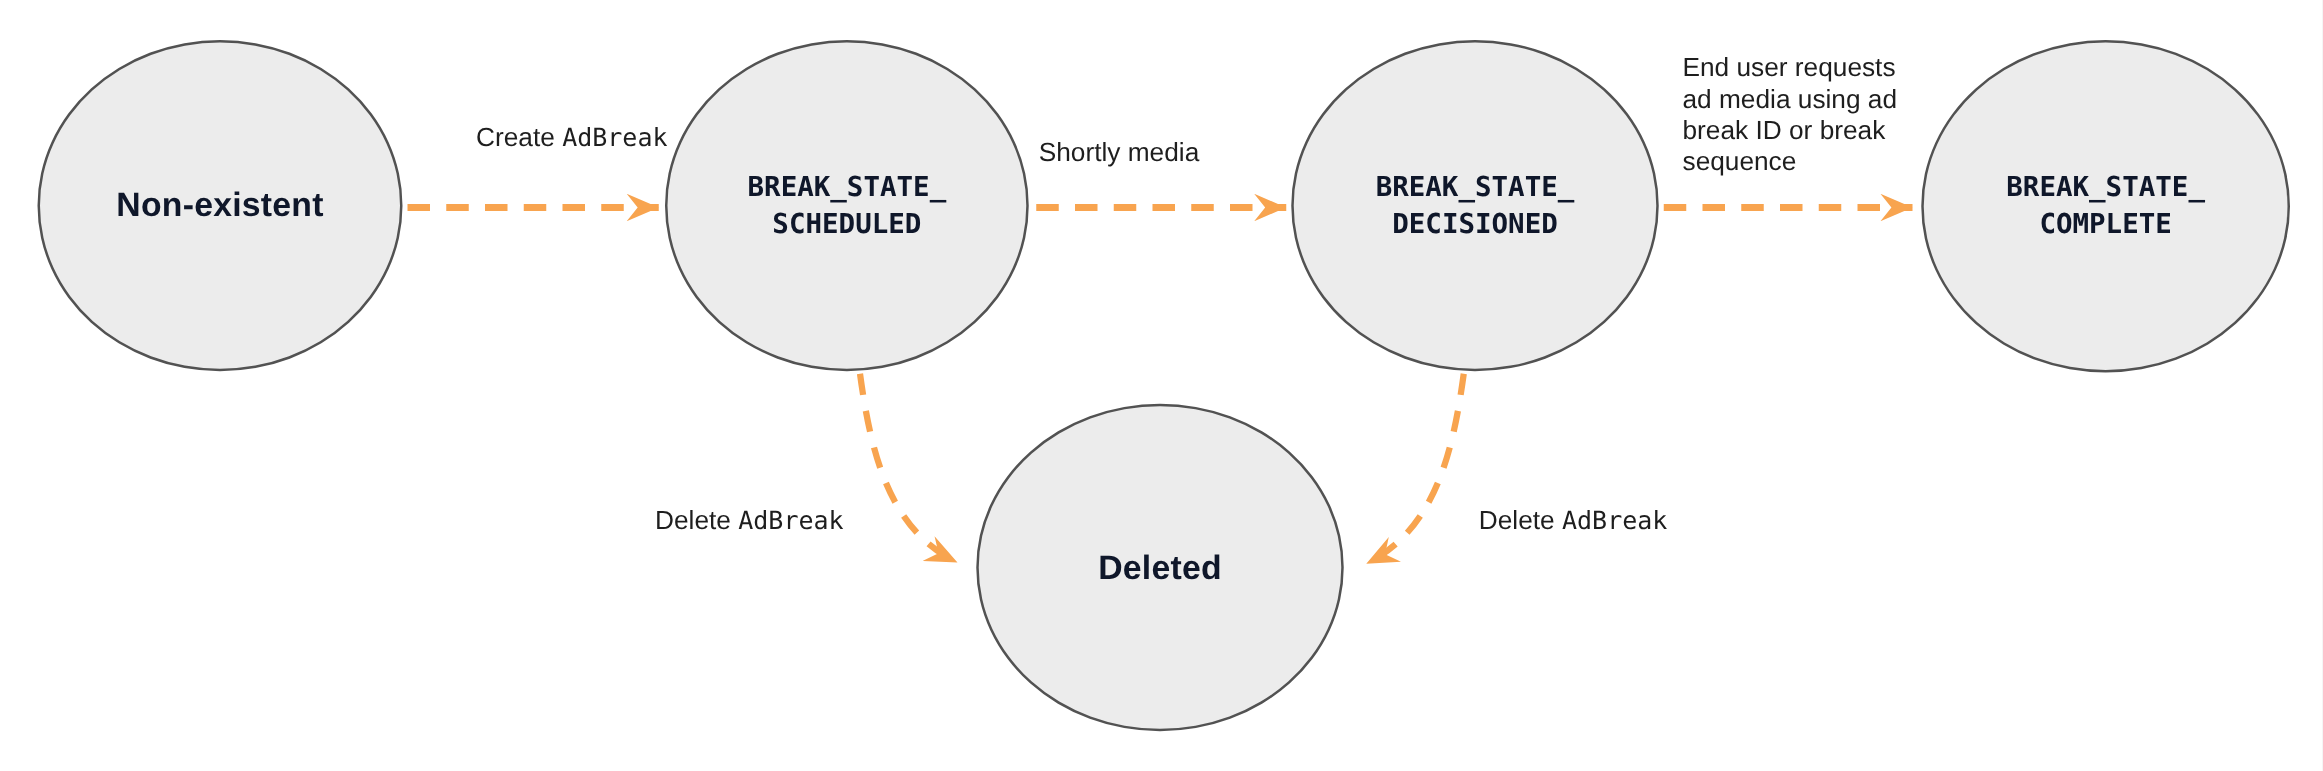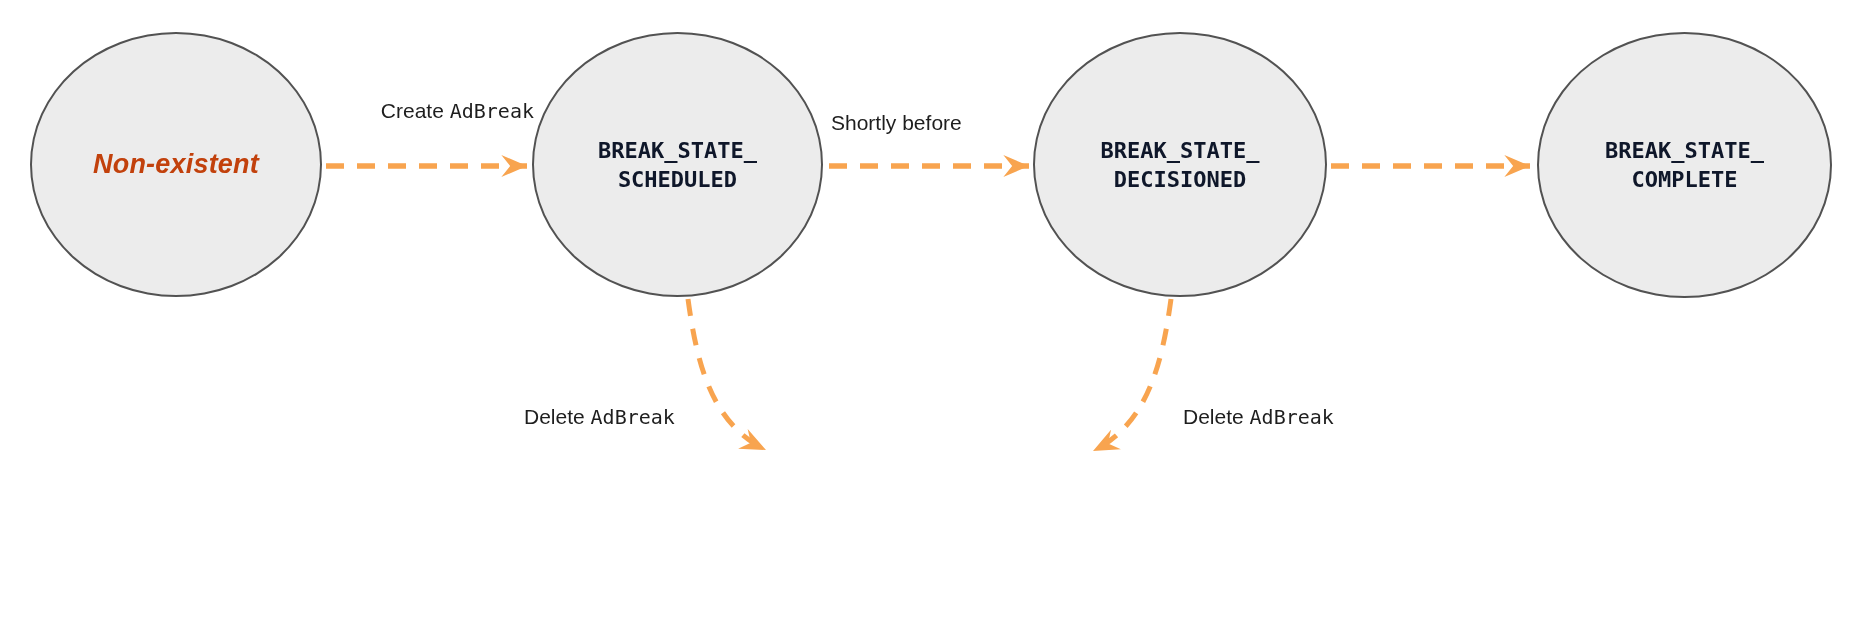--- a/index.html
+++ b/index.html
@@ -27,23 +27,22 @@
     display: flex;
     align-items: center;
     justify-content: center;
     text-align: center;
   }
   .node-label-plain {
     font-family: "Liberation Sans", sans-serif;
     font-weight: 700;
     font-size: 27px;
     letter-spacing: 0.2px;
-    color: #c2410c;
+    color: #0f172a;
     white-space: pre-line;
-    font-style: italic;
   }
   .node-label-code {
     font-family: "DejaVu Sans Mono", monospace;
     font-weight: 700;
     font-size: 22px;
     line-height: 29px;
     color: #0f172a;
     white-space: pre-line;
   }
   .edge-label {
@@ -95,29 +94,36 @@
   <div class="node" style="left:1033px; top:32px; width:294px; height:265px;">
     <span class="node-label-code">BREAK_STATE_
 DECISIONED</span>
   </div>
 
   <div class="node" style="left:1537px; top:32px; width:295px; height:266px;">
     <span class="node-label-code">BREAK_STATE_
 COMPLETE</span>
   </div>
 
+  <div class="node" style="left:781px; top:323px; width:294px; height:262px;">
+    <span class="node-label-plain">Deleted</span>
+  </div>
 
   <div class="edge-label lbl-create">
     <span class="lbl-prefix">Create</span><span class="lbl-code">AdBreak</span>
   </div>
 
   <div class="edge-label lbl-shortly">
-    <span>Shortly before</span>
+    <span>Shortly media</span>
   </div>
 
+  <div class="edge-label lbl-enduser">End user requests
+ad media using ad
+break ID or break
+sequence</div>
 
   <div class="edge-label lbl-delete-left">
     <span class="lbl-prefix">Delete</span><span class="lbl-code">AdBreak</span>
   </div>
 
   <div class="edge-label lbl-delete-right">
     <span class="lbl-prefix">Delete</span><span class="lbl-code">AdBreak</span>
   </div>
 
 </div>

